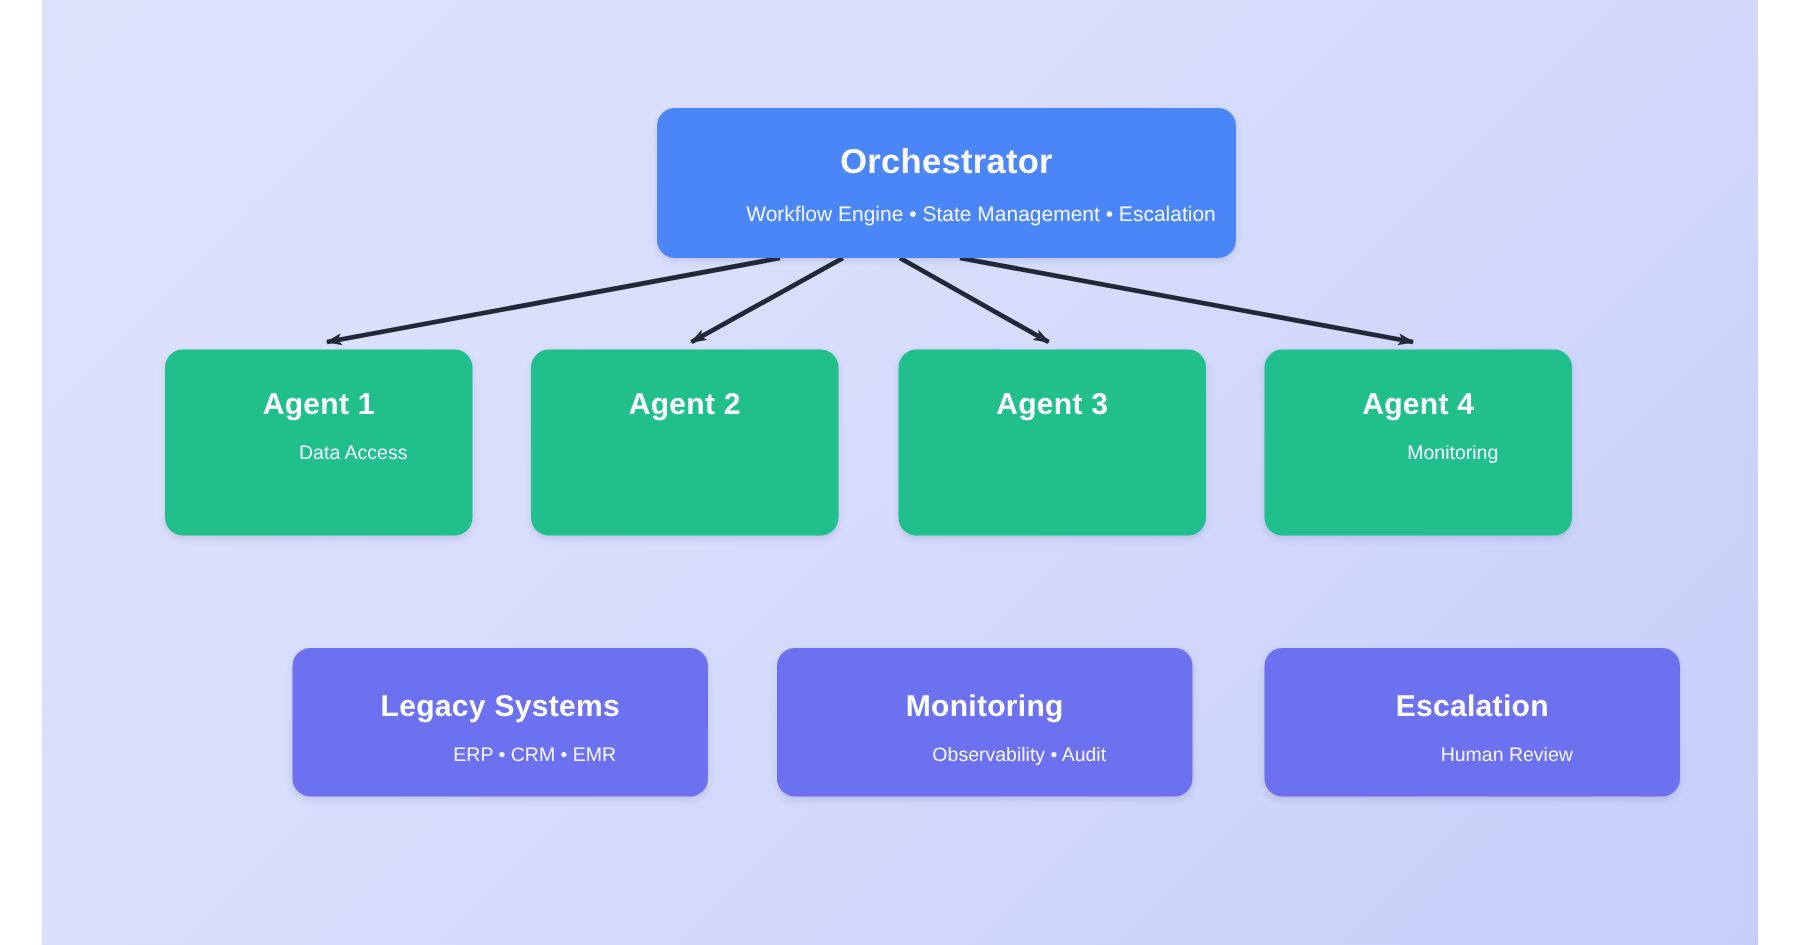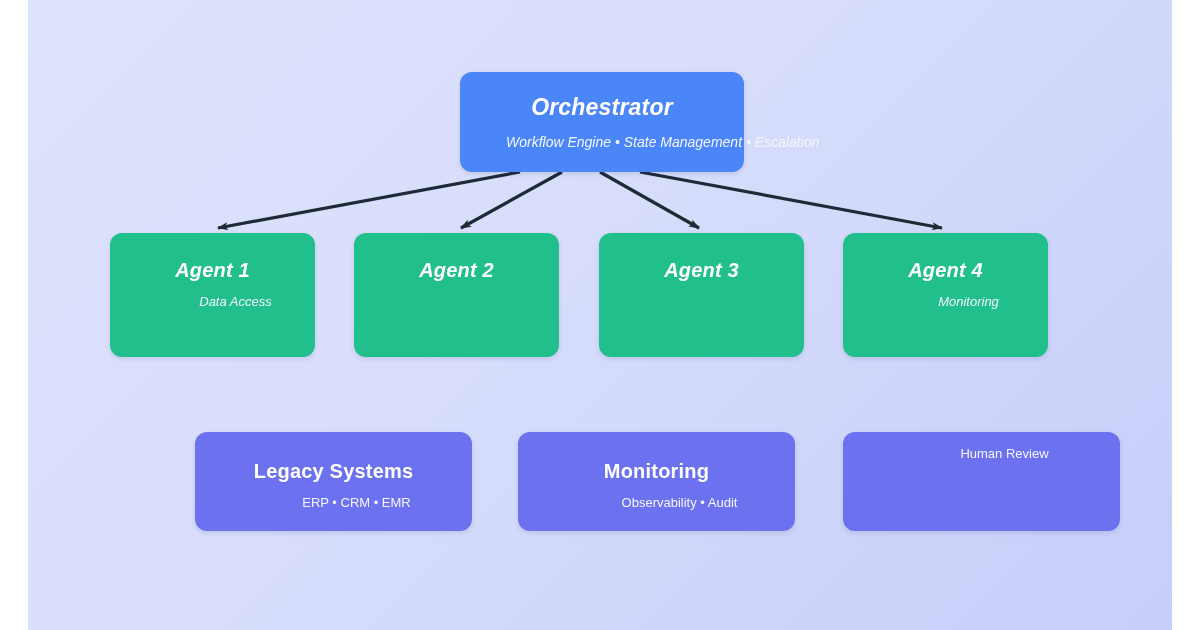--- a/index.html
+++ b/index.html
@@ -63,43 +63,41 @@
     font-size: 13px;
     font-weight: normal;
     line-height: 1;
     white-space: nowrap;
     color: #f4f6ff;
     padding-left: 46px;
   }
 
   
   .node-orchestrator {
-    left: 432px;
+    left: 410px;
     top: 72px;
-    width: 284px;
+    width: 386px;
     height: 100px;
     background: #4a86f7;
-    font-style: italic;
   }
   .node-orchestrator .node-title {
     font-size: 23px;
     padding-top: 24px;
   }
   .node-orchestrator .node-subtitle {
     font-size: 14px;
     padding-top: 16px;
   }
 
   
   .node-agent {
     top: 233px;
     width: 205px;
     height: 124px;
     background: #21bf8c;
-    font-style: italic;
   }
   .node-agent .node-title { padding-top: 27px; }
   .node-agent .node-subtitle { padding-top: 15px; }
 
   .agent-1 { left: 82px; }
   .agent-2 { left: 326px; }
   .agent-3 { left: 571px; }
   .agent-4 { left: 815px; }
 
   
@@ -165,17 +163,18 @@
       <span class="node-title">Legacy Systems</span>
       <span class="node-subtitle">ERP • CRM • EMR</span>
     </div>
 
     <div class="node node-support support-2">
       <span class="node-title">Monitoring</span>
       <span class="node-subtitle">Observability • Audit</span>
     </div>
 
     <div class="node node-support support-3">
+      <span class="node-title">Escalation</span>
       <span class="node-subtitle">Human Review</span>
     </div>
 
   </div>
 </div>
 
 </body></html>

